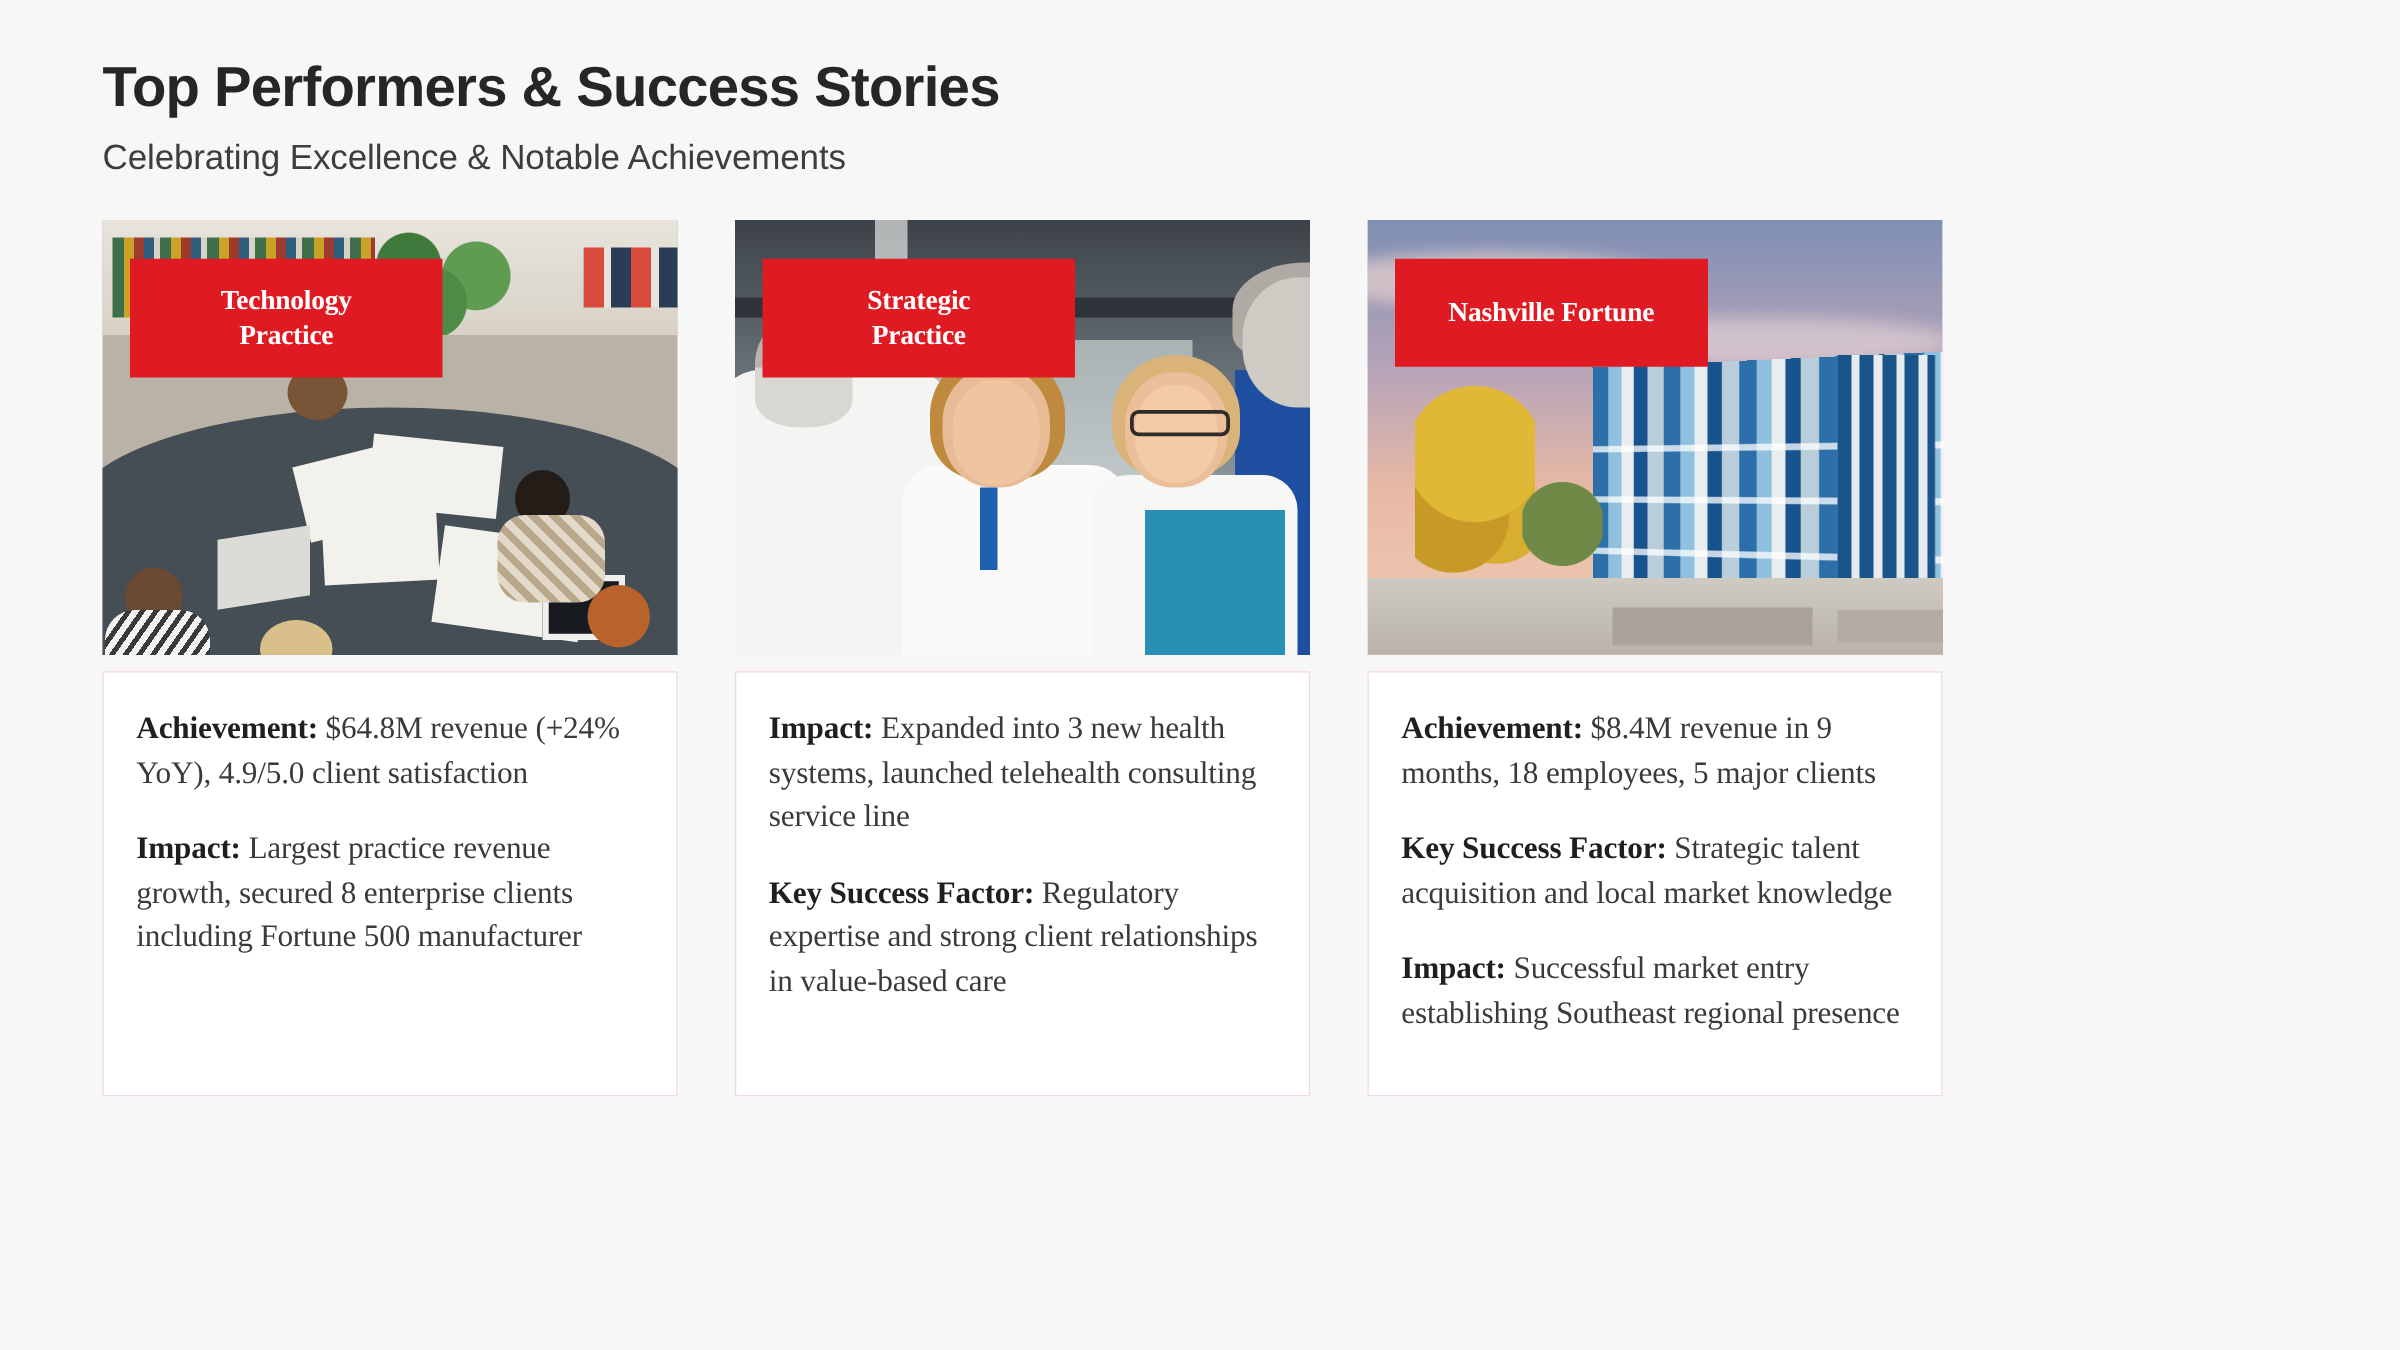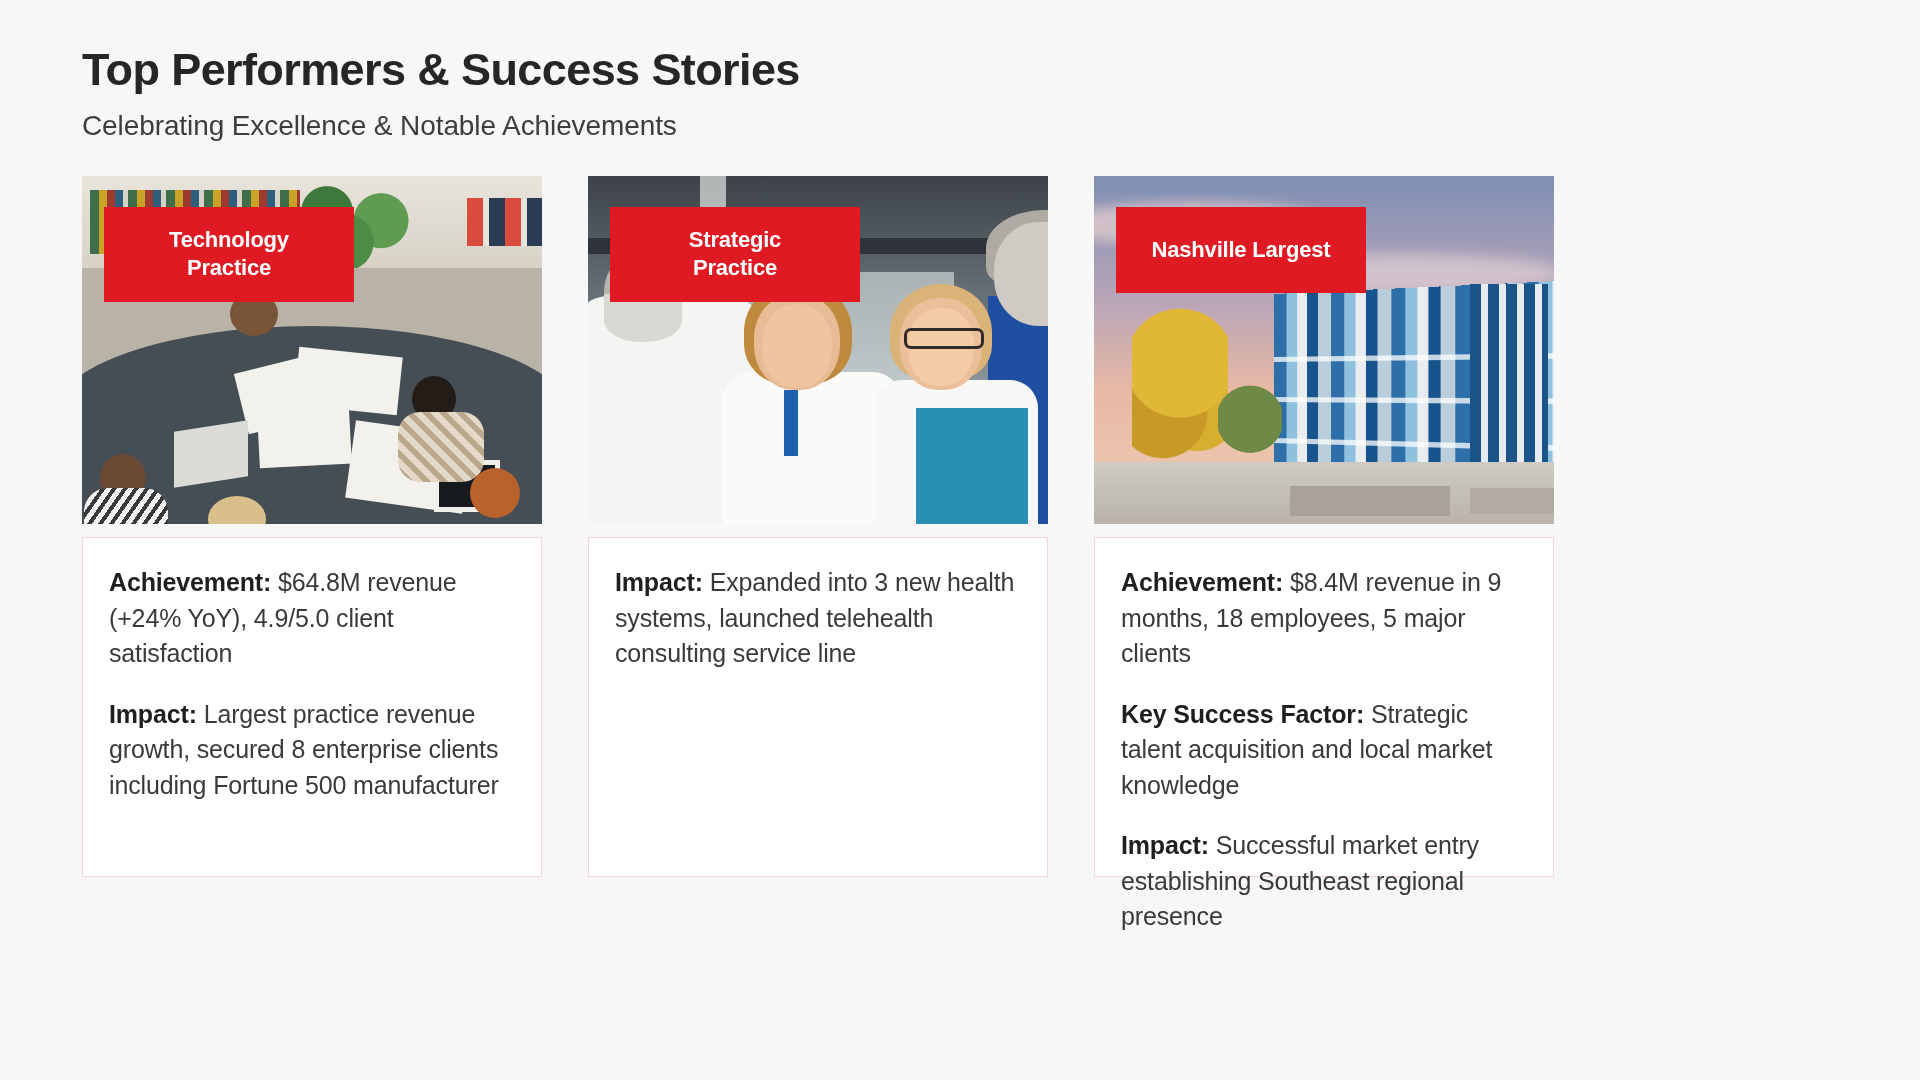--- a/index.html
+++ b/index.html
@@ -43,20 +43,21 @@
     line-height: 1.2;
     letter-spacing: -0.1px;
   }
 
   
   .cards {
     display: flex;
     flex-direction: row;
     gap: 46px;
     align-items: stretch;
+    font-family: Liberation Serif, serif;
   }
 
   .card {
     flex: 1 1 0;
     min-width: 0;
     display: flex;
     flex-direction: column;
   }
 
   
@@ -295,20 +296,24 @@
         <div class="badge">
           <div>Strategic</div>
           <div>Practice</div>
         </div>
       </div>
       <div class="card-body">
         <p class="fact">
           <b>Impact:</b>
           <span>Expanded into 3 new health systems, launched telehealth consulting service line</span>
         </p>
+        <p class="fact">
+          <b>Key Success Factor:</b>
+          <span>Regulatory expertise and strong client relationships in value-based care</span>
+        </p>
       </div>
     </div>
 
     <div class="card">
       <div class="card-photo">
         <div class="photo-art">
           <div class="p3-sky"></div>
           <div class="p3-cl1"></div>
           <div class="p3-cl2"></div>
           <div class="p3-bld">
@@ -318,21 +323,21 @@
             <div class="p3-row p3-r3"></div>
           </div>
           <div class="p3-fin"></div>
           <div class="p3-tree"></div>
           <div class="p3-tr2"></div>
           <div class="p3-plz"></div>
           <div class="p3-pl1"></div>
           <div class="p3-pl2"></div>
         </div>
         <div class="badge single-line">
-          <div>Nashville Largest</div>
+          <div>Nashville Fortune</div>
         </div>
       </div>
       <div class="card-body">
         <p class="fact">
           <b>Achievement:</b>
           <span>$8.4M revenue in 9 months, 18 employees, 5 major clients</span>
         </p>
         <p class="fact">
           <b>Key Success Factor:</b>
           <span>Strategic talent acquisition and local market knowledge</span>

